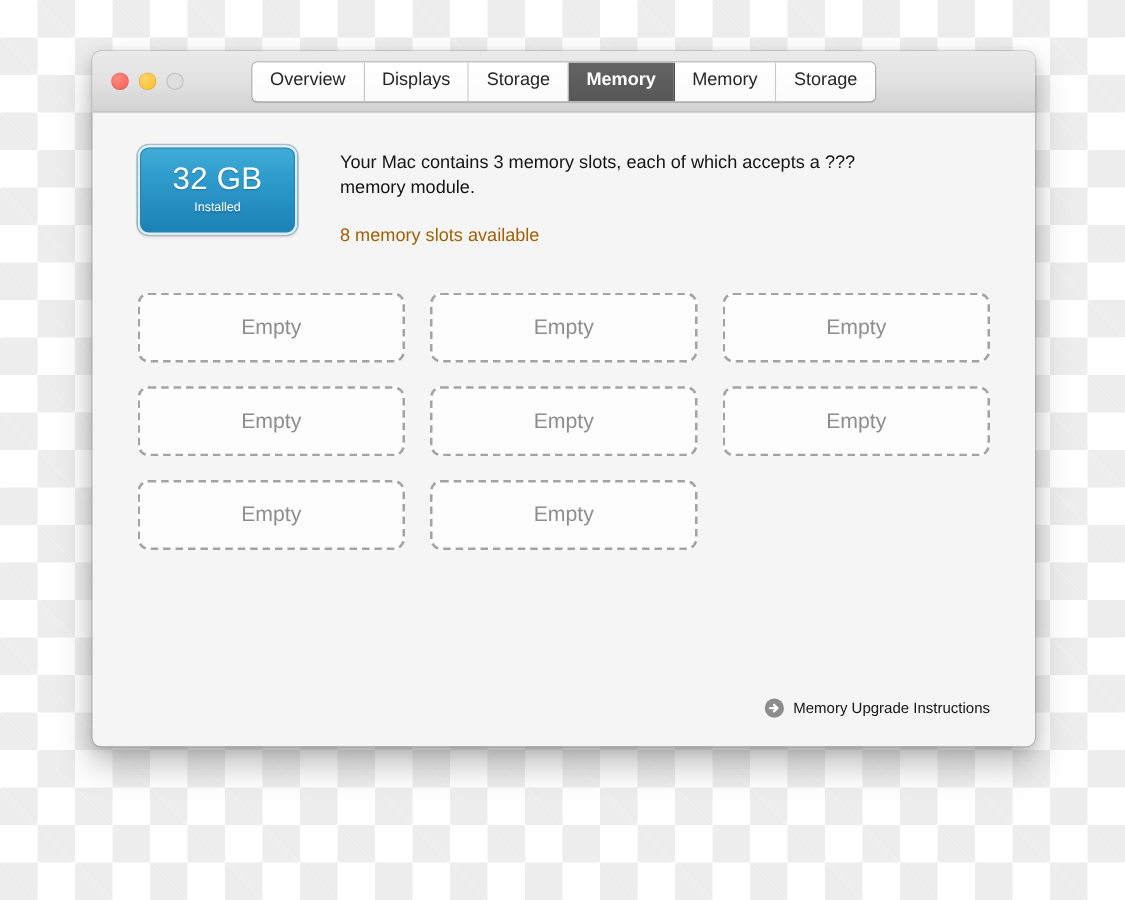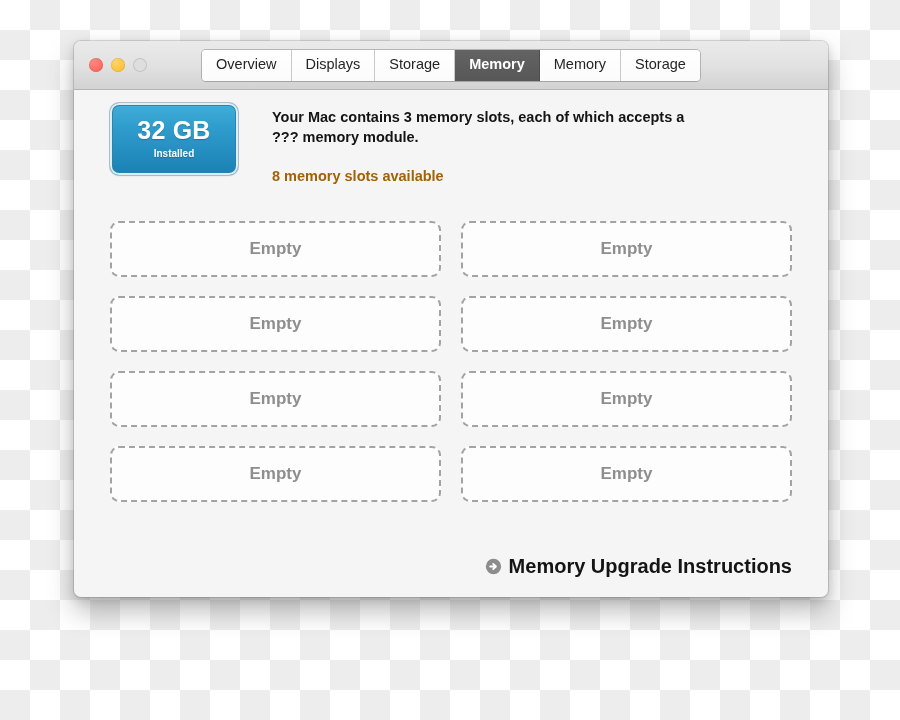--- a/index.html
+++ b/index.html
@@ -90,23 +90,22 @@
   .tab.active {
     background: linear-gradient(to bottom, #636363, #575757);
     color: #ffffff;
     border-right-color: #4e4e4e;
     font-weight: bold;
   }
 
   
   .content {
     flex: 1;
-    padding: 13px 36px 0 36px;
+    padding: 26px 36px 0 36px;
     position: relative;
-    font-weight: bold;
   }
 
   .summary {
     display: flex;
     align-items: flex-start;
     gap: 34px;
   }
 
   .badge {
     width: 128px;
@@ -140,21 +139,21 @@
     font-size: 14.5px;
     line-height: 20px;
     color: #a16207;
     margin-top: 19px;
   }
 
   
   .slots {
     margin-top: 35px;
     display: grid;
-    grid-template-columns: 1fr 1fr;
+    grid-template-columns: 1fr 1fr 1fr;
     column-gap: 20px;
     row-gap: 19px;
   }
   .slot {
     height: 56px;
     border: 2px dashed #a3a3a3;
     border-radius: 9px;
     background: #fdfdfd;
     display: flex;
     align-items: center;
@@ -169,21 +168,21 @@
     position: absolute;
     right: 36px;
     bottom: 22px;
     display: flex;
     align-items: center;
     gap: 7px;
     cursor: default;
   }
   .arrow-icon { width: 17px; height: 17px; flex: none; display: block; }
   .footer-label {
-    font-size: 20px;
+    font-size: 12px;
     color: #141414;
     line-height: 18px;
   }
 </style>
 </head>
 <body>
 
 <div class="window">
 
   <div class="titlebar">

